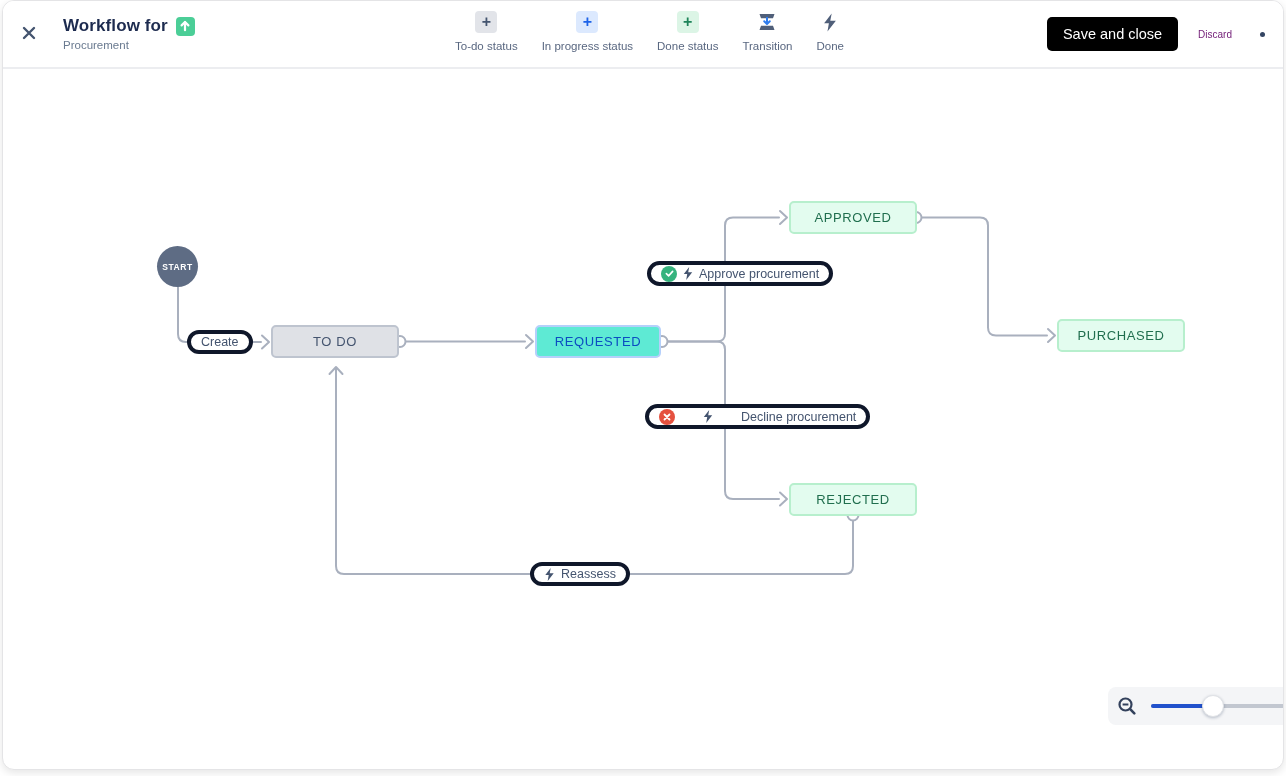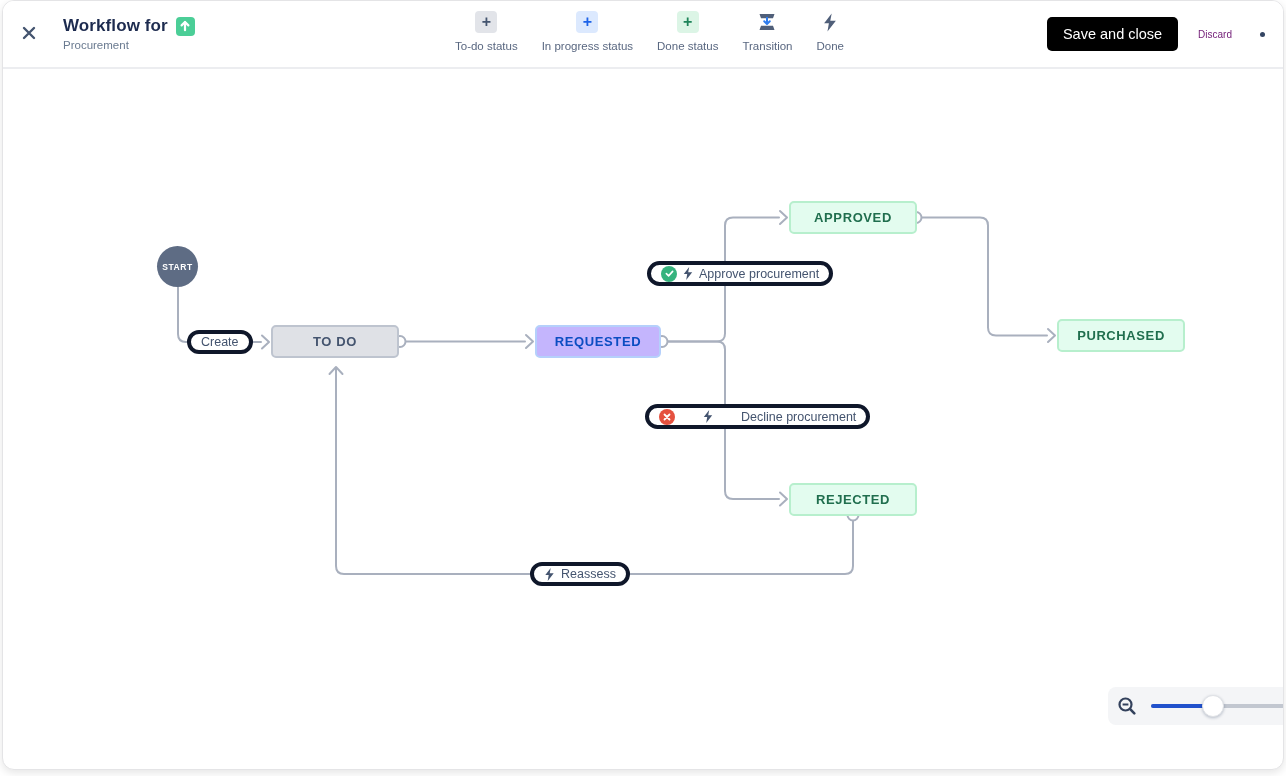--- a/index.html
+++ b/index.html
@@ -54,24 +54,24 @@
   }
   .overflow-dot { width:5px; height:5px; border-radius:50%; background:#344563; margin-left:8px; }
 
   
   .canvas { position:absolute; inset:0; z-index:1; }
   svg.wires { position:absolute; left:0; top:0; width:1286px; height:776px; }
 
   .status {
     position:absolute; display:flex; align-items:center; justify-content:center;
     width:128px; height:33px; border-radius:5px; border:2px solid;
-    font-size:13px; font-weight:700; letter-spacing:.6px; cursor:pointer;
+    font-size:13px; font-weight:400; letter-spacing:.6px; cursor:pointer;
   }
   .status.todo { background:#DFE1E6; border-color:#BEC4CF; color:#44546F; }
-  .status.inprog { background:#c4b5fd; border-color:#B5D0FB; color:#0B4DC2; width:126px; }
+  .status.inprog { background:#5eead4; border-color:#B5D0FB; color:#0B4DC2; width:126px; }
   .status.done { background:#E3FCEF; border-color:#B7EFCD; color:#206E4E; }
 
   .start-node {
     position:absolute; left:154px; top:245px; width:41px; height:41px; border-radius:50%;
     background:#5E6C84; color:#fff; display:flex; align-items:center; justify-content:center;
     font-size:8.5px; font-weight:700; letter-spacing:.6px; cursor:pointer;
   }
 
   .pill {
     position:absolute; display:flex; align-items:center; gap:6px;

